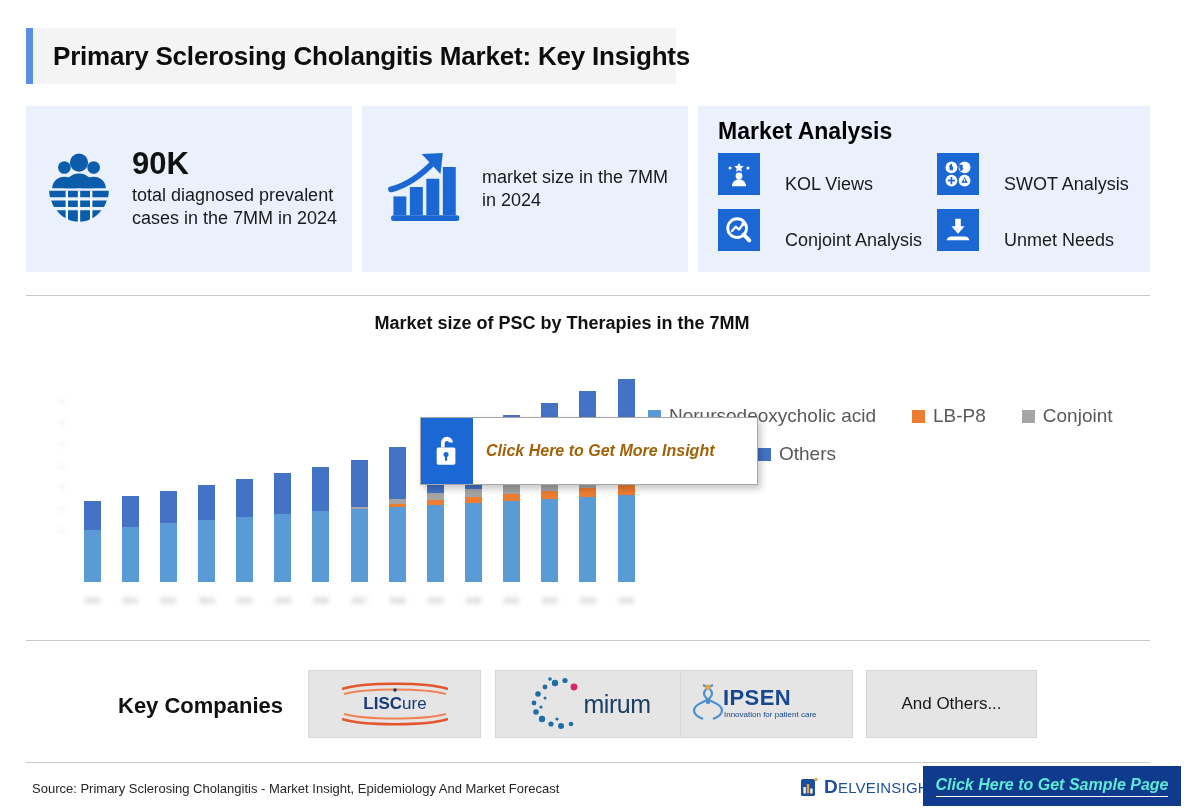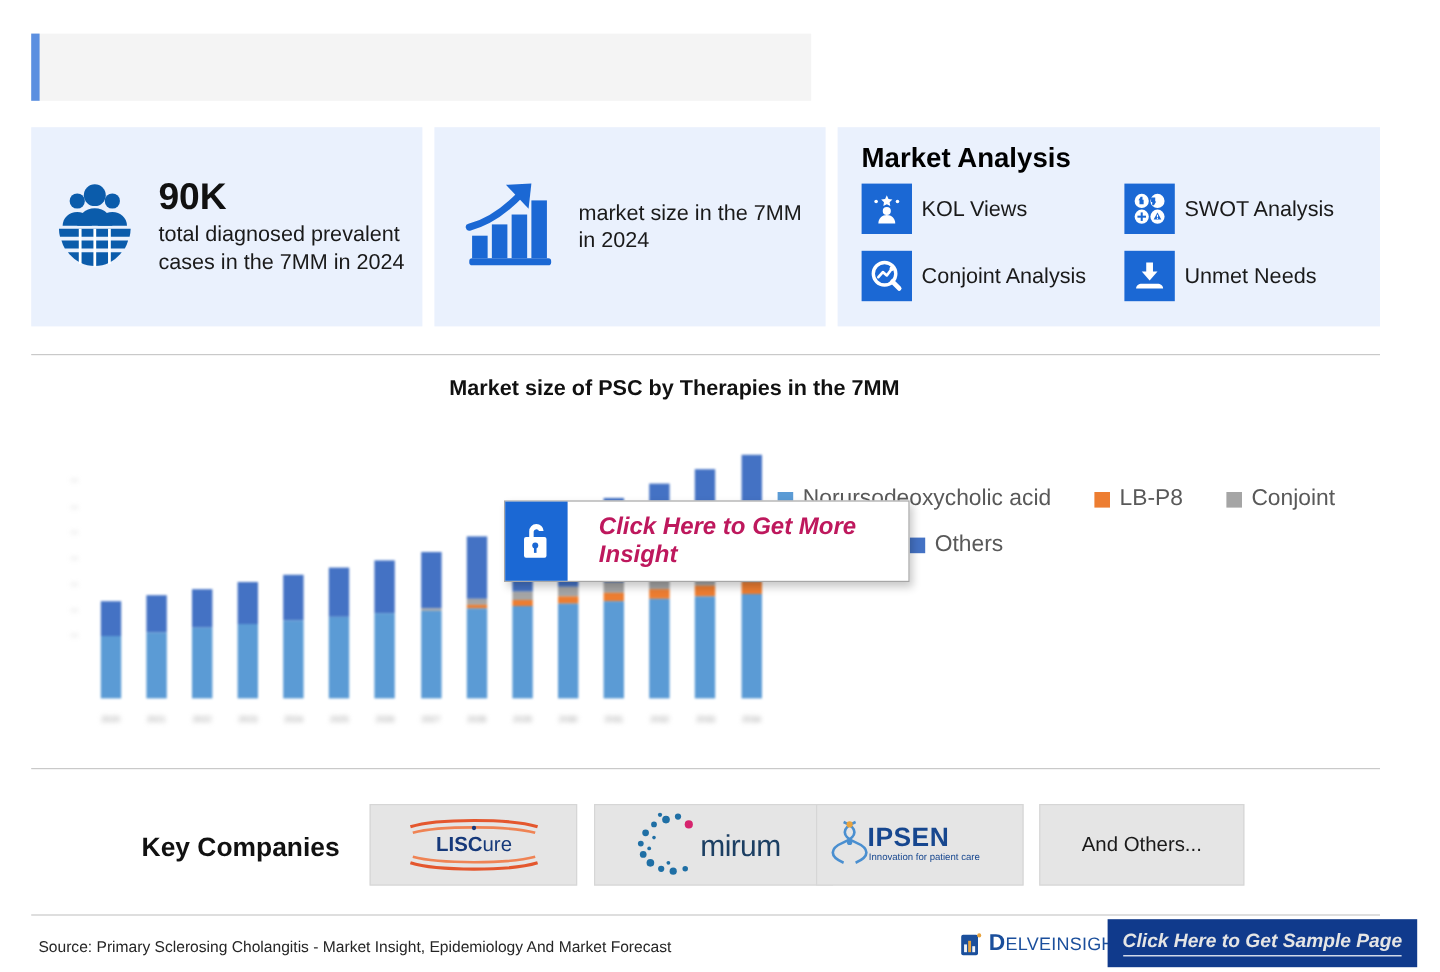--- a/index.html
+++ b/index.html
@@ -37,21 +37,21 @@
   .card-inner { display: flex; align-items: center; height: 100%; padding: 14px 14px; gap: 14px; }
   .stat-value { font-size: 31px; font-weight: 700; color: #111; line-height: 1.05; margin-bottom: 4px; }
   .stat-desc  { font-size: 18px; color: #1a1a1a; line-height: 1.28; }
 
   
   .ma-title { font-size: 23px; font-weight: 700; color: #000000; margin: 12px 0 8px 20px; }
   .ma-grid {
     display: grid; grid-template-columns: 1fr 1fr;
     row-gap: 14px; column-gap: 6px; margin-left: 20px;
   }
-  .ma-item { display: flex; align-items: center; gap: 8px; }
+  .ma-item { display: flex; align-items: flex-end; gap: 25px; }
   .ma-ico {
     width: 42px; height: 42px; background: #1b68d4; flex: 0 0 42px;
     display: flex; align-items: center; justify-content: center;
   }
   .ma-label { font-size: 18px; color: #1a1a1a; white-space: nowrap; }
 
   
   .rule { position: absolute; left: 26px; width: 1124px; height: 1px; background: #c9c9c9; }
   #rule-top    { top: 295px; }
   #rule-mid    { top: 640px; }
@@ -100,22 +100,22 @@
     position: absolute; left: 420px; top: 417px; width: 338px; height: 68px;
     background: #ffffff; border: 1px solid #a6a6a6;
     box-shadow: 3px 4px 7px rgba(0,0,0,0.22);
     display: flex; align-items: center;
   }
   .cta-lock {
     width: 52px; height: 66px; background: #1b68d4; flex: 0 0 52px;
     display: flex; align-items: center; justify-content: center;
   }
   .cta-text {
-    font-size: 20px; font-style: italic; font-weight: 700;
-    color: #be185d; padding-left: 26px;
+    font-size: 16px; font-style: italic; font-weight: 700;
+    color: #a16207; padding-left: 13px;
   }
 
   
   .kc-label {
     position: absolute; left: 118px; top: 693px;
     font-size: 22px; font-weight: 700; color: #111;
   }
   .logo-box {
     position: absolute; top: 670px; height: 68px;
     background: #e5e5e5; border: 1px solid #d6d6d6;
@@ -133,31 +133,32 @@
     font-size: 13px; color: #262626;
   }
   .brand { position: absolute; left: 800px; top: 775px; display: flex; align-items: center; gap: 2px; }
   .brand-text { font-size: 15px; color: #1b4f9c; letter-spacing: 0.2px; }
   .brand-text .cap { font-size: 19px; font-weight: 700; }
   .cta-footer {
     position: absolute; left: 923px; top: 766px; width: 258px; height: 40px;
     background: #103a8c; display: flex; align-items: center; justify-content: center;
   }
   .cta-footer-text {
-    font-size: 16px; font-style: italic; font-weight: 700; color: #e5e5e5;
+    font-size: 16px; font-style: italic; font-weight: 700; color: #5eead4;
     border-bottom: 1px solid #ffffff; padding-bottom: 2px;
   }
 </style>
 </head>
 <body>
 
 <div class="page">
 
   <div class="title-bar">
     <div class="title-accent"></div>
+    <div class="title-text">Primary Sclerosing Cholangitis Market: Key Insights</div>
   </div>
 
   <div class="card" id="card-prevalence">
     <div class="card-inner">
       <span>
         <svg width="78" height="78" viewBox="0 0 64 64">
           <circle cx="20" cy="16" r="5.2" fill="#0b5cab"></circle>
           <circle cx="44" cy="16" r="5.2" fill="#0b5cab"></circle>
           <circle cx="32" cy="12" r="7.5" fill="#0b5cab"></circle>
           <path d="M10 33c0-5.5 4.5-9.5 10-9.5s10 4 10 9.5z" fill="#0b5cab"></path>

